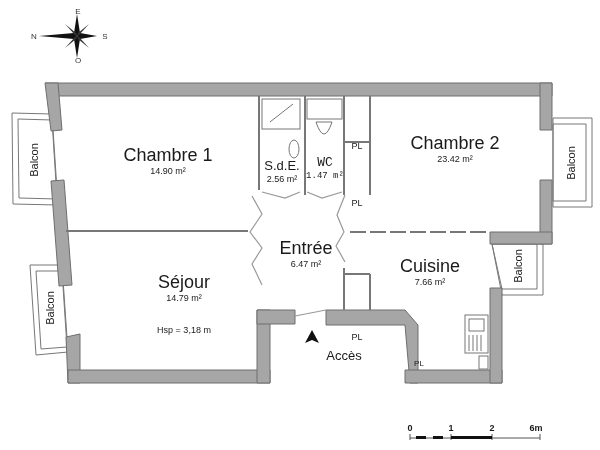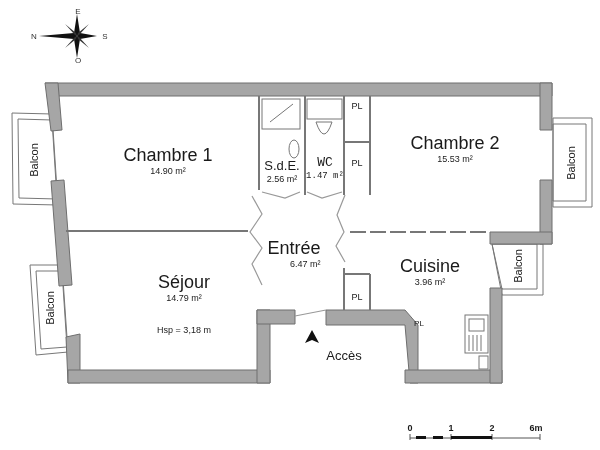--- a/index.html
+++ b/index.html
@@ -4,21 +4,21 @@
   <style>
     html, body { margin: 0; padding: 0; background: #ffffff; }
     body { width: 600px; height: 450px; position: relative; overflow: hidden;
            font-family: "Liberation Sans", sans-serif; color: #1a1a1a; }
     #plan { position: absolute; left: 0; top: 0; width: 600px; height: 450px; }
     .lbl { position: absolute; text-align: center; white-space: nowrap; transform: translateX(-50%); line-height: 1.15; }
     .room-name { font-size: 18px; }
     .room-area { font-size: 9px; }
     .room-extra { font-size: 9px; margin-top: 22px; }
     .small-name { font-size: 13px; }
-    .pl { position: absolute; font-size: 9px; transform: translate(-50%, -50%); }
+    .pl { position: absolute; font-size: 9px; transform: translate(-50%, -50%); margin-top: 40px; }
     .balcon { position: absolute; font-size: 11px; transform: translate(-50%, -50%) rotate(-90deg); white-space: nowrap; }
     .access { position: absolute; font-size: 13px; transform: translateX(-50%); }
     .compass-letter { position: absolute; font-size: 8px; transform: translate(-50%, -50%); color: #333; }
     .scale-lbl { position: absolute; font-size: 9px; font-weight: bold; transform: translateX(-50%); }
   </style>
 </head>
 <body>
 
 <svg id="plan" viewBox="0 0 600 450" xmlns="http://www.w3.org/2000/svg">
 
@@ -146,29 +146,29 @@
 <div class="lbl" style="left:282px;top:159px;">
   <div class="small-name">S.d.E.</div>
   <div class="room-area">2.56 m²</div>
 </div>
 <div class="lbl" style="left:325px;top:156px;font-family:Liberation Mono, monospace;">
   <div class="small-name">WC</div>
   <div class="room-area">1.47 m²</div>
 </div>
 <div class="lbl" style="left:455px;top:133px;">
   <div class="room-name">Chambre 2</div>
-  <div class="room-area">15.53 m²</div>
+  <div class="room-area">23.42 m²</div>
 </div>
-<div class="lbl" style="left:294px;top:238px;text-align:right;">
+<div class="lbl" style="left:306px;top:238px;">
   <div class="room-name">Entrée</div>
   <div class="room-area">6.47 m²</div>
 </div>
 <div class="lbl" style="left:430px;top:256px;">
   <div class="room-name">Cuisine</div>
-  <div class="room-area">3.96 m²</div>
+  <div class="room-area">7.66 m²</div>
 </div>
 <div class="lbl" style="left:184px;top:272px;">
   <div class="room-name">Séjour</div>
   <div class="room-area">14.79 m²</div>
   <div class="room-extra">Hsp =  3,18 m</div>
 </div>
 
 <span class="pl" style="left:357px;top:106px;">PL</span>
 <span class="pl" style="left:357px;top:163px;">PL</span>
 <span class="pl" style="left:357px;top:297px;">PL</span>

